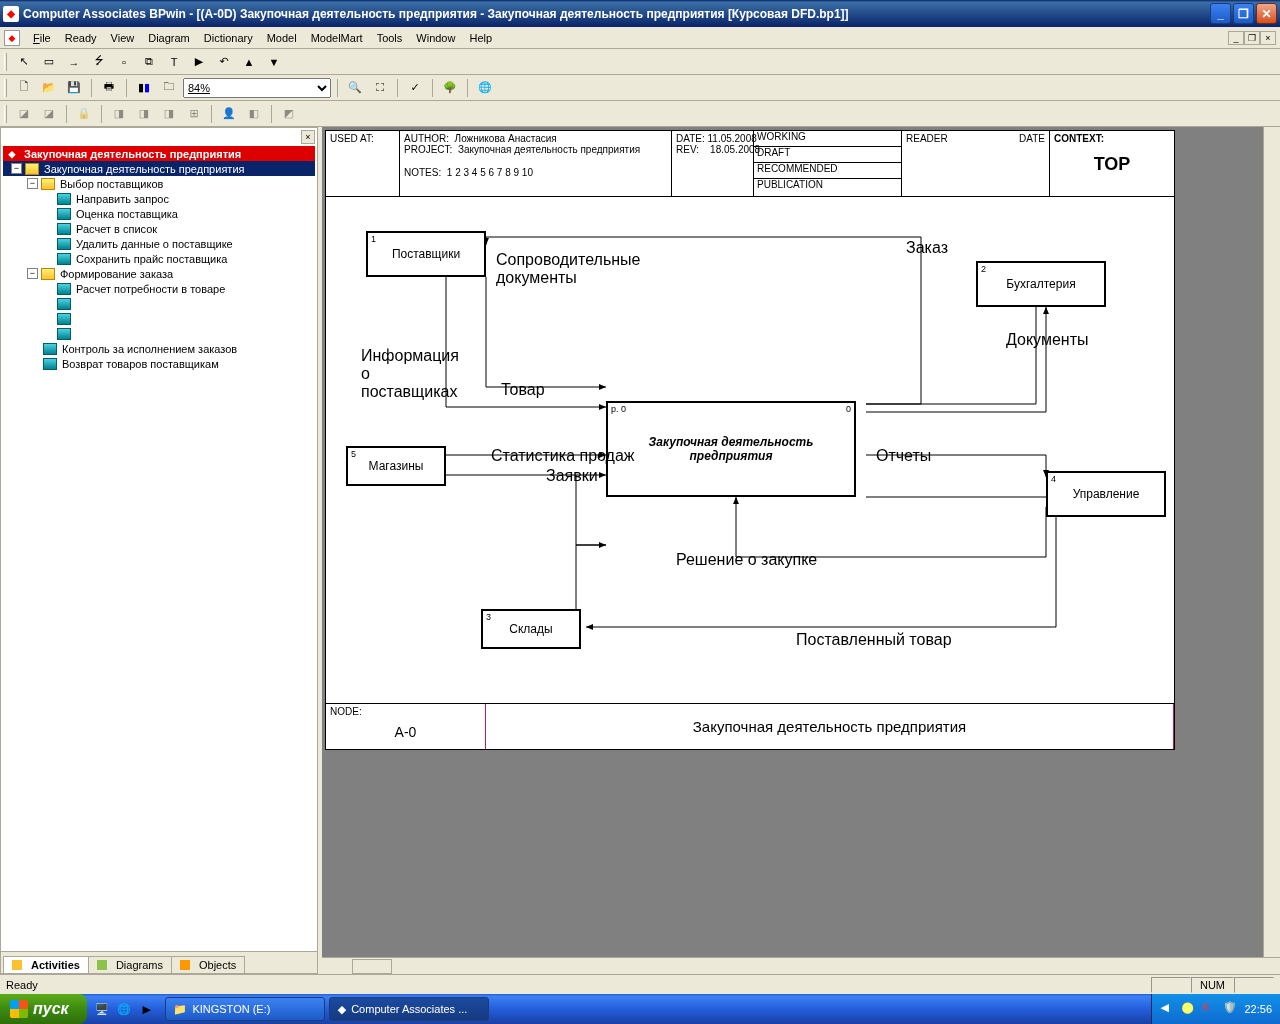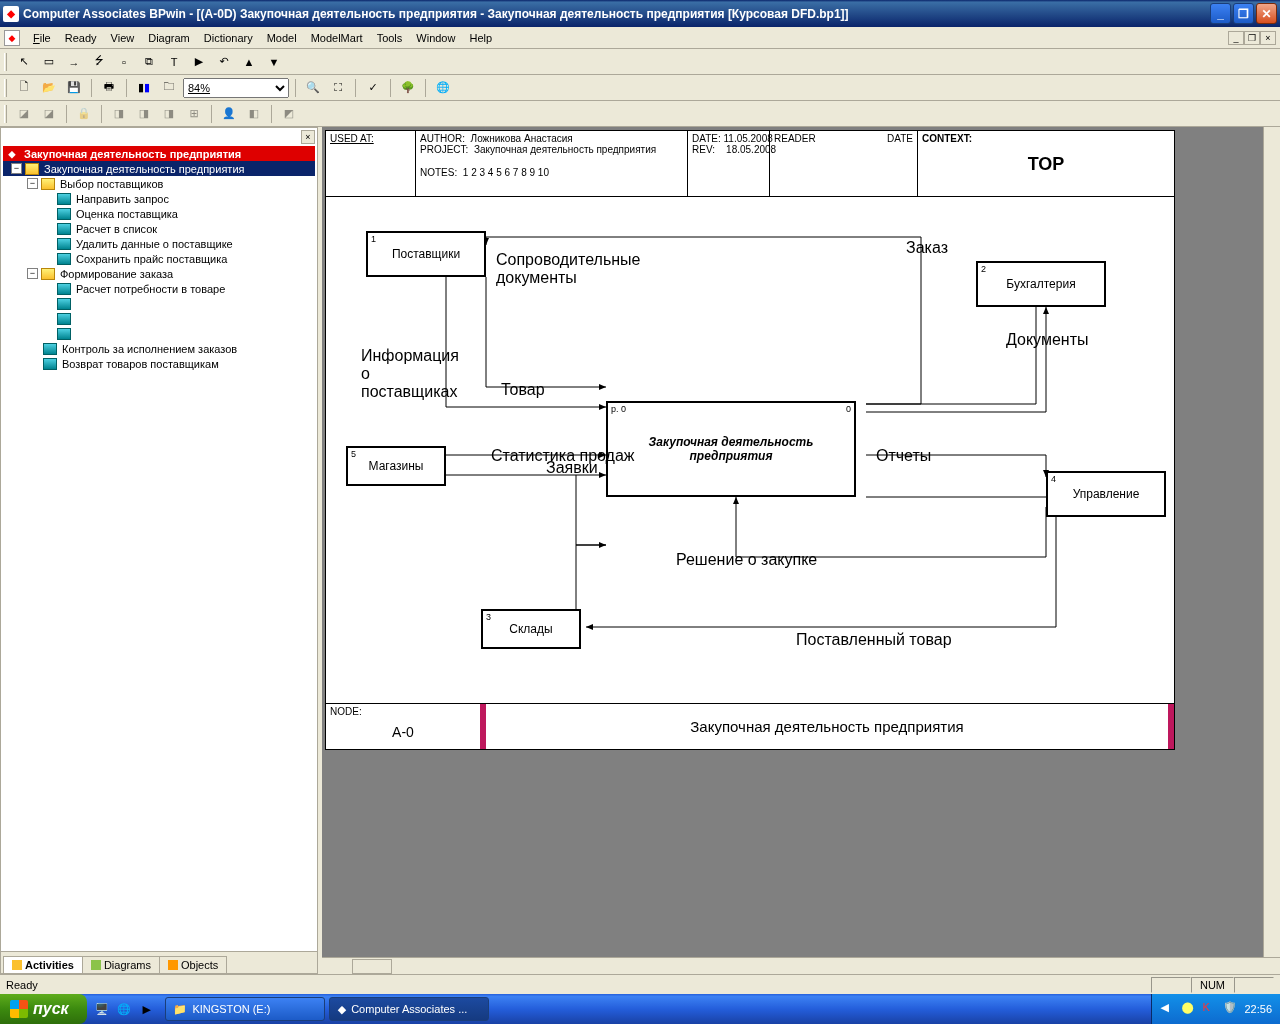--- a/index.html
+++ b/index.html
@@ -22,67 +22,67 @@
   .menubar .mdi-btns { margin-left: auto; display: flex; gap: 0; }
   .menubar .mdi-btn { width: 16px; height: 14px; border: 1px solid #aca899; background: #ece9d8; display: flex; align-items: center; justify-content: center; font-size: 9px; cursor: pointer; }
   
   
   .toolbar { height: 26px; background: #ece9d8; border-bottom: 1px solid #aca899; display: flex; align-items: center; padding: 0 4px; gap: 3px; }
   .toolbar .grip { width: 3px; height: 18px; border-left: 1px solid #fff; border-right: 1px solid #aca899; margin-right: 3px; }
   .toolbar .tbtn { width: 22px; height: 22px; display: flex; align-items: center; justify-content: center; cursor: pointer; border: 1px solid transparent; }
   .toolbar .tbtn.disabled { opacity: 0.4; cursor: default; }
   .toolbar .sep { width: 1px; height: 18px; background: #aca899; margin: 0 3px; }
   .toolbar select { height: 20px; font-size: 11px; }
-  .zoom-combo { width: 106px; text-decoration: underline; }
+  .zoom-combo { width: 148px; text-decoration: underline; }
   
   
   .main { display: flex; height: calc(100% - 27px - 22px - 26px - 26px - 26px - 20px - 30px); }
   
   
   .left-panel { width: 318px; background: white; border: 1px solid #aca899; display: flex; flex-direction: column; position: relative; }
   .left-close { position: absolute; top: 2px; right: 2px; width: 14px; height: 14px; border: 1px solid #aca899; background: #ece9d8; font-size: 9px; display:flex;align-items:center;justify-content:center;cursor:pointer; z-index:2; }
   .tree { flex: 1; overflow: auto; padding: 18px 2px 2px 2px; font-size: 11px; }
   .tree-row { display: flex; align-items: center; height: 15px; white-space: nowrap; cursor: pointer; }
   .tree-row .toggle { width: 11px; height: 11px; border: 1px solid #808080; display:inline-flex;align-items:center;justify-content:center;font-size:9px;margin-right:3px;line-height:1;background:white;color:black; }
   .tree-row .node-icon { width: 14px; height: 12px; margin-right: 3px; display:inline-flex;align-items:center;justify-content:center;font-size:9px; }
   .tree-row.root { background: #de0000; color: white; font-weight: bold; }
   .tree-row.selected { background: #0a246a; color: white; }
   .tree-row .label { padding: 0 2px; }
   .tree-indent { display:inline-block; }
   .node-icon.yellow { background: linear-gradient(#fff176,#fbc02d); border:1px solid #b8860b; }
   .node-icon.teal { background: linear-gradient(#4dd0e1,#00838f); border:1px solid #006064; }
   
   .left-tabs { height: 22px; background: #ece9d8; border-top: 1px solid #aca899; display: flex; align-items: flex-end; padding-left: 2px; }
-  .left-tab { padding: 2px 8px; border: 1px solid #aca899; border-bottom: none; background: #ece9d8; font-size: 11px; display:flex;align-items:center;gap:3px;cursor:pointer;margin-right:-1px; }
+  .left-tab { padding: 2px 8px; border: 1px solid #aca899; border-bottom: none; background: #ece9d8; font-size: 11px; display:flex;align-items:center;gap:9px;cursor:pointer;margin-right:-1px; }
   .left-tab.active { background: white; font-weight: bold; }
   .left-tab .tab-ico { width:10px;height:10px;display:inline-block; }
   
   .splitter { width: 4px; background: #ece9d8; cursor: ew-resize; }
   
   
   .canvas-wrap { flex: 1; background: #ece9d8; position: relative; overflow: hidden; display:flex;flex-direction:column; }
   .canvas-scroll { flex:1; overflow: auto; background:#808080; }
   .canvas { background: white; border: 1px solid #000; margin: 3px; width: 850px; height: 620px; position: relative; font-size: 11px; }
   
   
   .hdr-table { position:absolute;top:0;left:0;right:0;height:66px;border-bottom:1px solid #000;display:flex; }
   .hdr-col { border-right:1px solid #000;padding:2px 4px;font-size:10px; }
   .hdr-col:last-child { border-right:none; }
-  .hdr-c1 { width:90px;text-decoration:underline; }
+  .hdr-c1 { width:74px; }
   .hdr-c2 { width:272px; }
   .hdr-c3 { width:82px; }
   .hdr-c4 { width:148px; }
   .hdr-c5 { width:148px; }
   .hdr-c6 { flex:1;text-align:center;font-weight:bold; }
   .status-row { border-bottom:1px solid #000;height:16px;padding:0 3px;font-size:10px; }
   .status-row:last-child{border-bottom:none;}
   
   
   .ftr-table { position:absolute;bottom:0;left:0;right:0;height:46px;border-top:1px solid #000;display:flex; }
-  .ftr-col { border-right:6px solid #be185d;padding:2px 4px;font-size:10px;display:flex;flex-direction:column; }
+  .ftr-col { border-right:1px solid #be185d;padding:2px 4px;font-size:10px;display:flex;flex-direction:column; }
   .ftr-c1 { width:160px; } .ftr-c2{flex:1;text-align:center;} .ftr-c3{width:130px;}
   .ftr-big { font-size:14px;text-align:center;flex:1;display:flex;align-items:center;justify-content:center; }
   
   
   .entity { position:absolute;border:2px solid #000;background:white;text-align:center;display:flex;align-items:center;justify-content:center;font-size:12px; }
   .entity::after { content:'';position:absolute;right:-6px;bottom:-6px;left:4px;top:4px;background:repeating-linear-gradient(45deg,#999 0,#999 1px,transparent 1px,transparent 3px);z-index:-1;border:2px solid transparent; }
   .entity .enum { position:absolute;top:1px;left:3px;font-size:9px; }
   .entity.main-proc { font-style:italic;font-weight:bold; }
   .entity.main-proc .pnum { position:absolute;top:1px;left:3px;font-size:9px;font-style:normal;font-weight:normal; }
   .entity.main-proc .pid { position:absolute;top:1px;right:3px;font-size:9px;font-style:normal;font-weight:normal; }
@@ -308,20 +308,26 @@
           <div class="hdr-col hdr-c2">
             <div><span>AUTHOR:</span>&nbsp;&nbsp;<span>Ложникова Анастасия</span></div>
             <div><span>PROJECT:</span>&nbsp;&nbsp;<span>Закупочная деятельность предприятия</span></div>
             <div style="height:12px"></div>
             <div><span>NOTES:</span>&nbsp;&nbsp;<span>1  2  3  4  5  6  7  8  9  10</span></div>
           </div>
           <div class="hdr-col hdr-c3">
             <div><span>DATE:</span>&nbsp;<span>11.05.2008</span></div>
             <div><span>REV:</span>&nbsp;&nbsp;&nbsp;&nbsp;<span>18.05.2008</span></div>
           </div>
+          <div class="hdr-col hdr-c4" style="padding:0">
+            <div class="status-row">WORKING</div>
+            <div class="status-row">DRAFT</div>
+            <div class="status-row">RECOMMENDED</div>
+            <div class="status-row">PUBLICATION</div>
+          </div>
           <div class="hdr-col hdr-c5"><span>READER</span><span style="float:right">DATE</span></div>
           <div class="hdr-col hdr-c6">
             <div style="text-align:left">CONTEXT:</div>
             <div style="font-size:18px;margin-top:10px">TOP</div>
           </div>
         </div>
 
         <svg class="arrows">
           <defs>
               <marker id="ah" markerWidth="8" markerHeight="8" refX="7" refY="3" orient="auto">
@@ -374,21 +380,21 @@
             <span class="pid">0</span>
           <span>Закупочная деятельность предприятия</span>
         </div>
 
         <div class="arrow-lbl" style="left:170px;top:120px;width:130px">Сопроводительные документы</div>
         <div class="arrow-lbl" style="left:35px;top:216px;width:100px">Информация о поставщиках</div>
         <div class="arrow-lbl" style="left:175px;top:250px">Товар</div>
         <div class="arrow-lbl" style="left:580px;top:108px">Заказ</div>
         <div class="arrow-lbl" style="left:680px;top:200px">Документы</div>
         <div class="arrow-lbl" style="left:165px;top:316px">Статистика продаж</div>
-        <div class="arrow-lbl" style="left:220px;top:328px">Заявки</div>
+        <div class="arrow-lbl" style="left:220px;top:336px">Заявки</div>
         <div class="arrow-lbl" style="left:550px;top:316px">Отчеты</div>
         <div class="arrow-lbl" style="left:350px;top:420px">Решение о закупке</div>
         <div class="arrow-lbl" style="left:470px;top:500px">Поставленный товар</div>
 
         <div class="ftr-table">
           <div class="ftr-col ftr-c1">
               <span>NODE:</span>
               <div class="ftr-big">A-0</div>
             </div>
           <div class="ftr-col ftr-c2">

